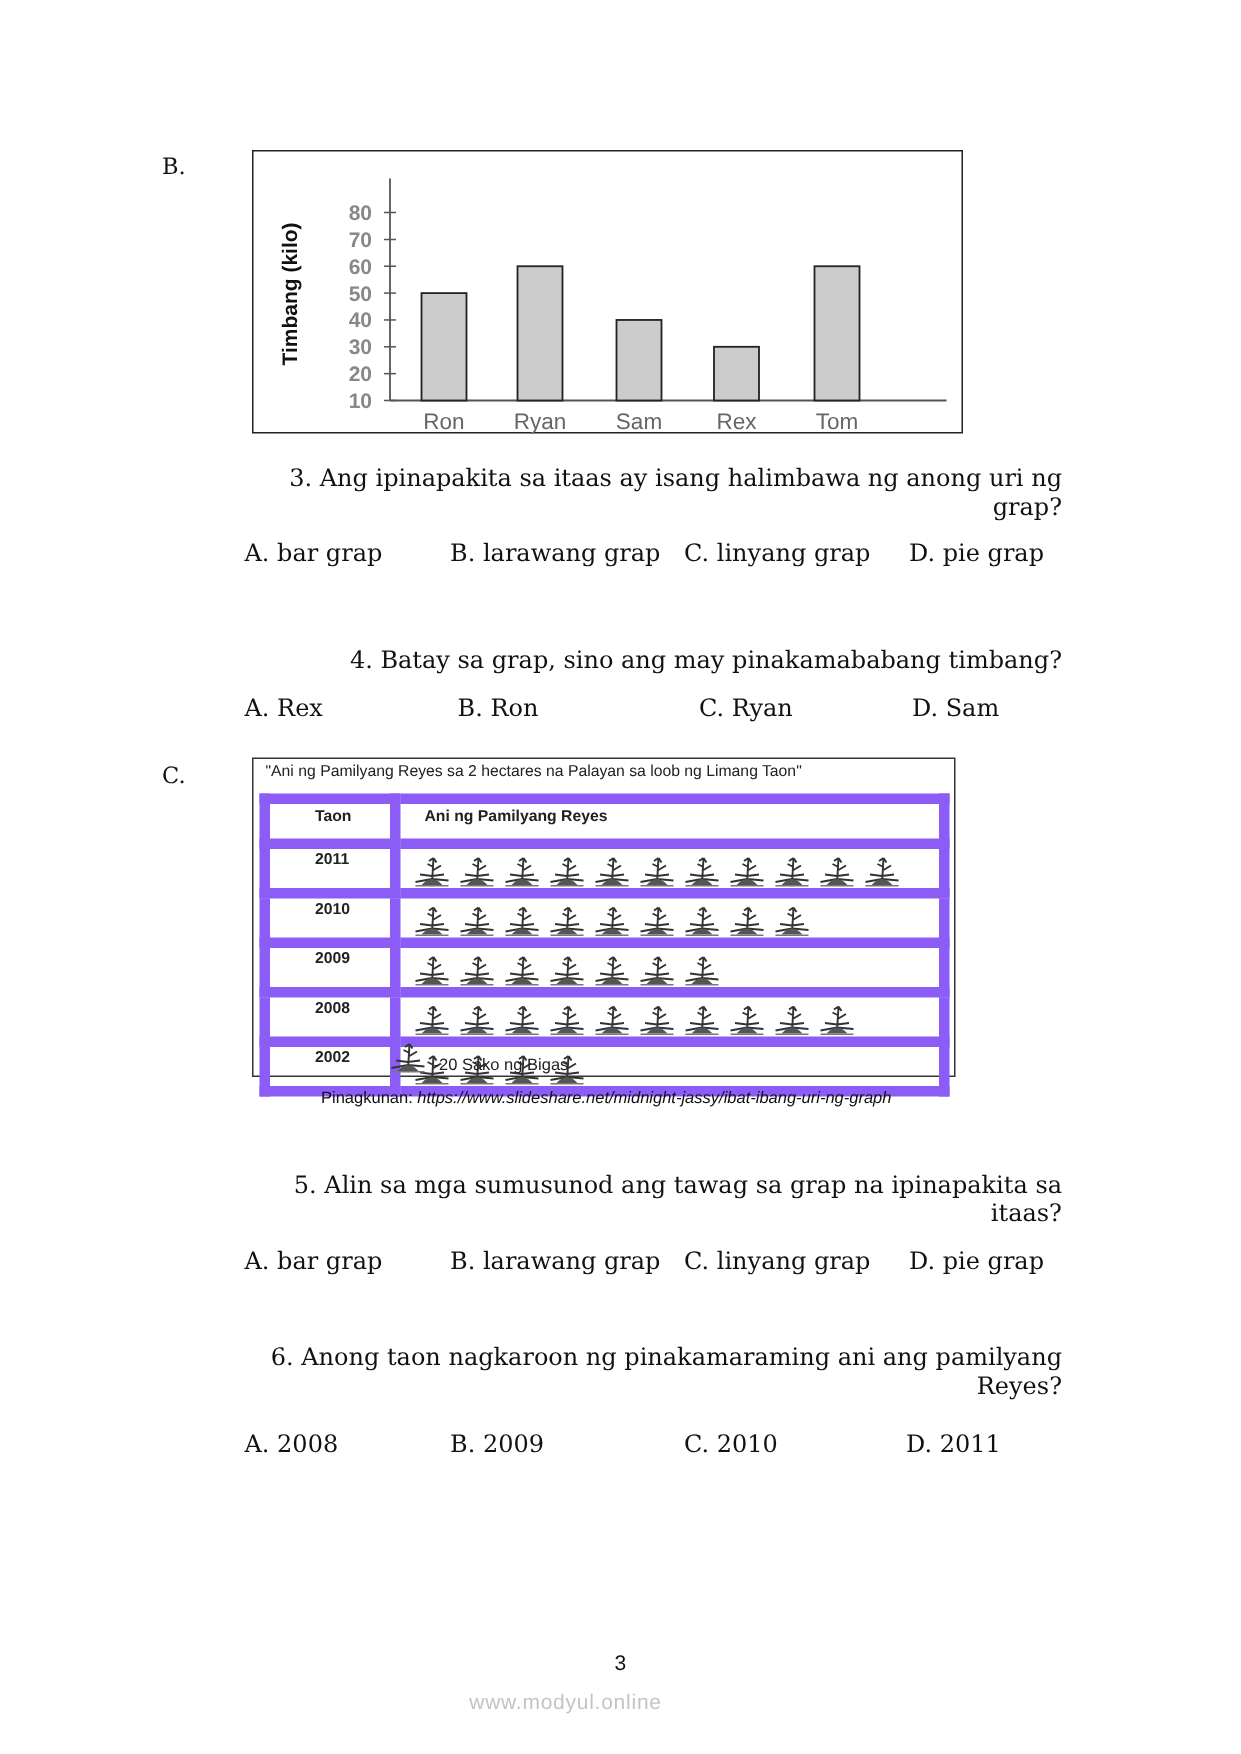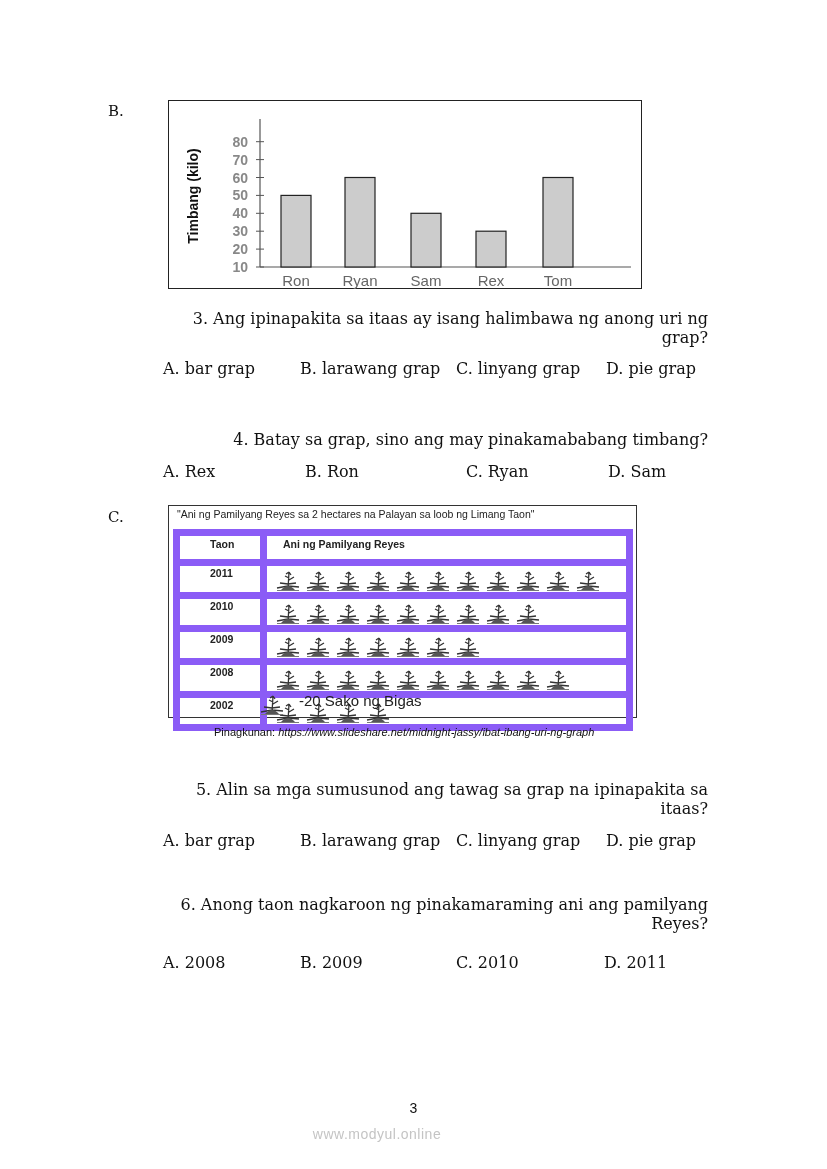--- a/index.html
+++ b/index.html
@@ -17,21 +17,21 @@
   .picto-table { position:absolute; left:4px; top:23px; width:460px; border-collapse:collapse; }
   .picto-table td { border:7px solid #8b5cf6; font-size:10.5px; padding:0; vertical-align:top; color:#222;font-weight:bold; }
   .picto-table td.year { width:87px; padding-left:30px; box-sizing:border-box; }
   .picto-table td.icons { padding-left:6px; }
   .hdr td { height:21px; }
   .hdr td.icons { padding-left:16px; padding-top:2px; }
   .hdr td.year { padding-top:2px; }
   .row td { height:26px; }
   .row td.year { padding-top:1px; }
   .plant { display:inline-block; width:30px; height:24px; vertical-align:top; margin-top:2px; }
-  .legend { position:absolute; left:88px; top:186px; font-size:15px; color:#222; display:flex; align-items:flex-start; gap:12px; }
+  .legend { position:absolute; left:88px; top:186px; font-size:11px; color:#222; display:flex; align-items:flex-end; gap:2px; }
   .legend .plant { margin-top:0; }
   .source { left:214px; top:726px; font-family:"Liberation Sans", sans-serif; font-size:11px; color:#111; }
   .source i { }
   .page-num { left:0; width:827px; text-align:center; top:1100px; font-family:"Liberation Sans", sans-serif; font-size:14px; color:#111; }
   .watermark { left:0; width:754px; text-align:center; top:1126px; font-family:"Liberation Sans", sans-serif; font-size:14px; color:#c4c4c4; letter-spacing:0.5px; }
 </style>
 </head>
 <body>
 
 <div class="abs section-letter" style="left:108px; top:102px;">B.</div>

